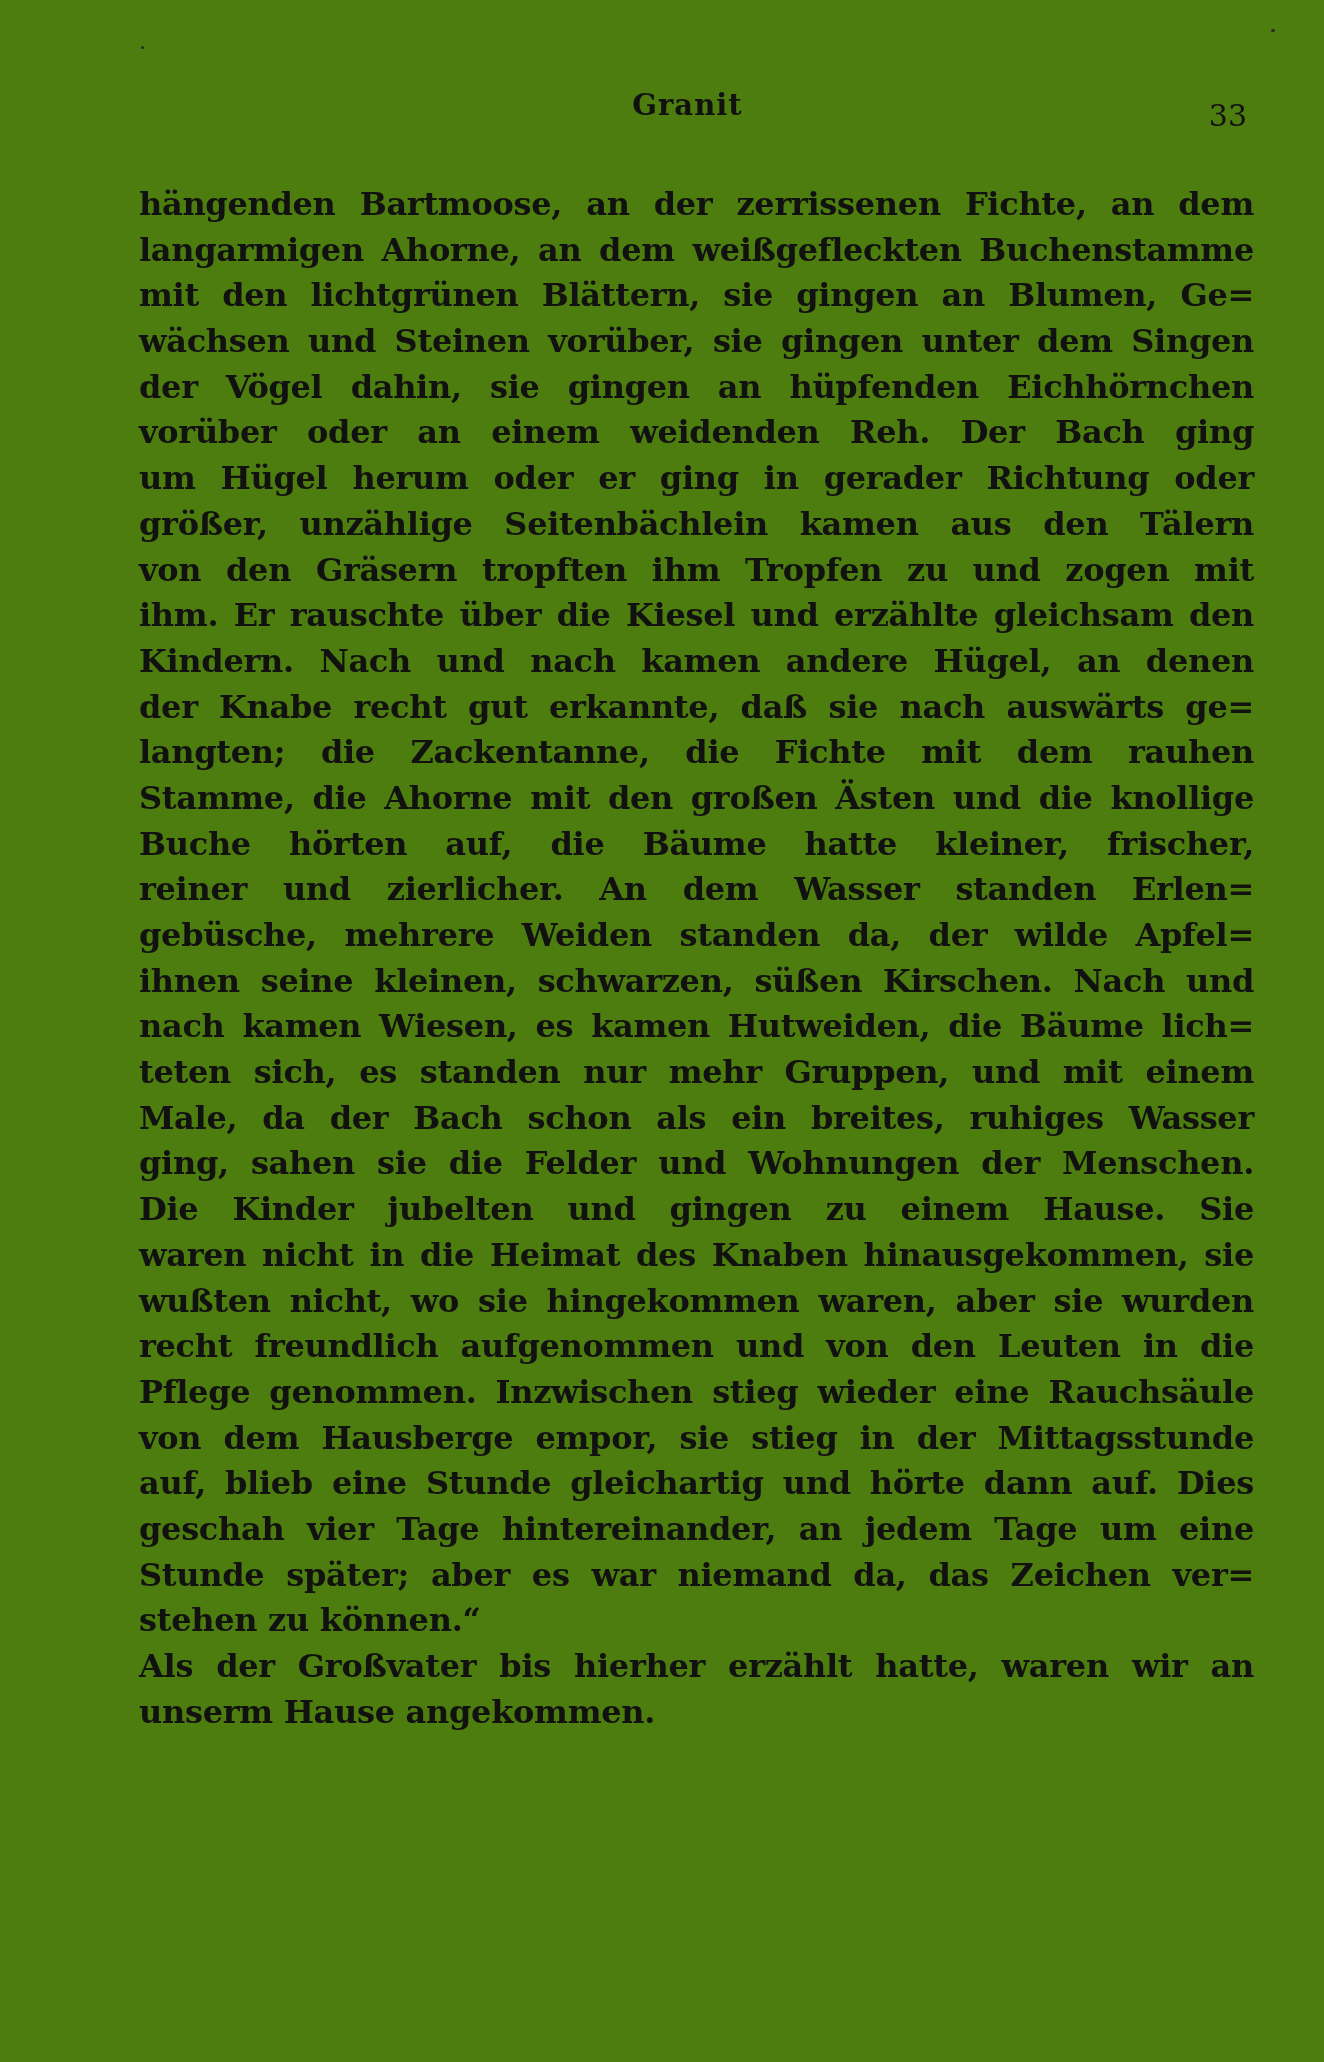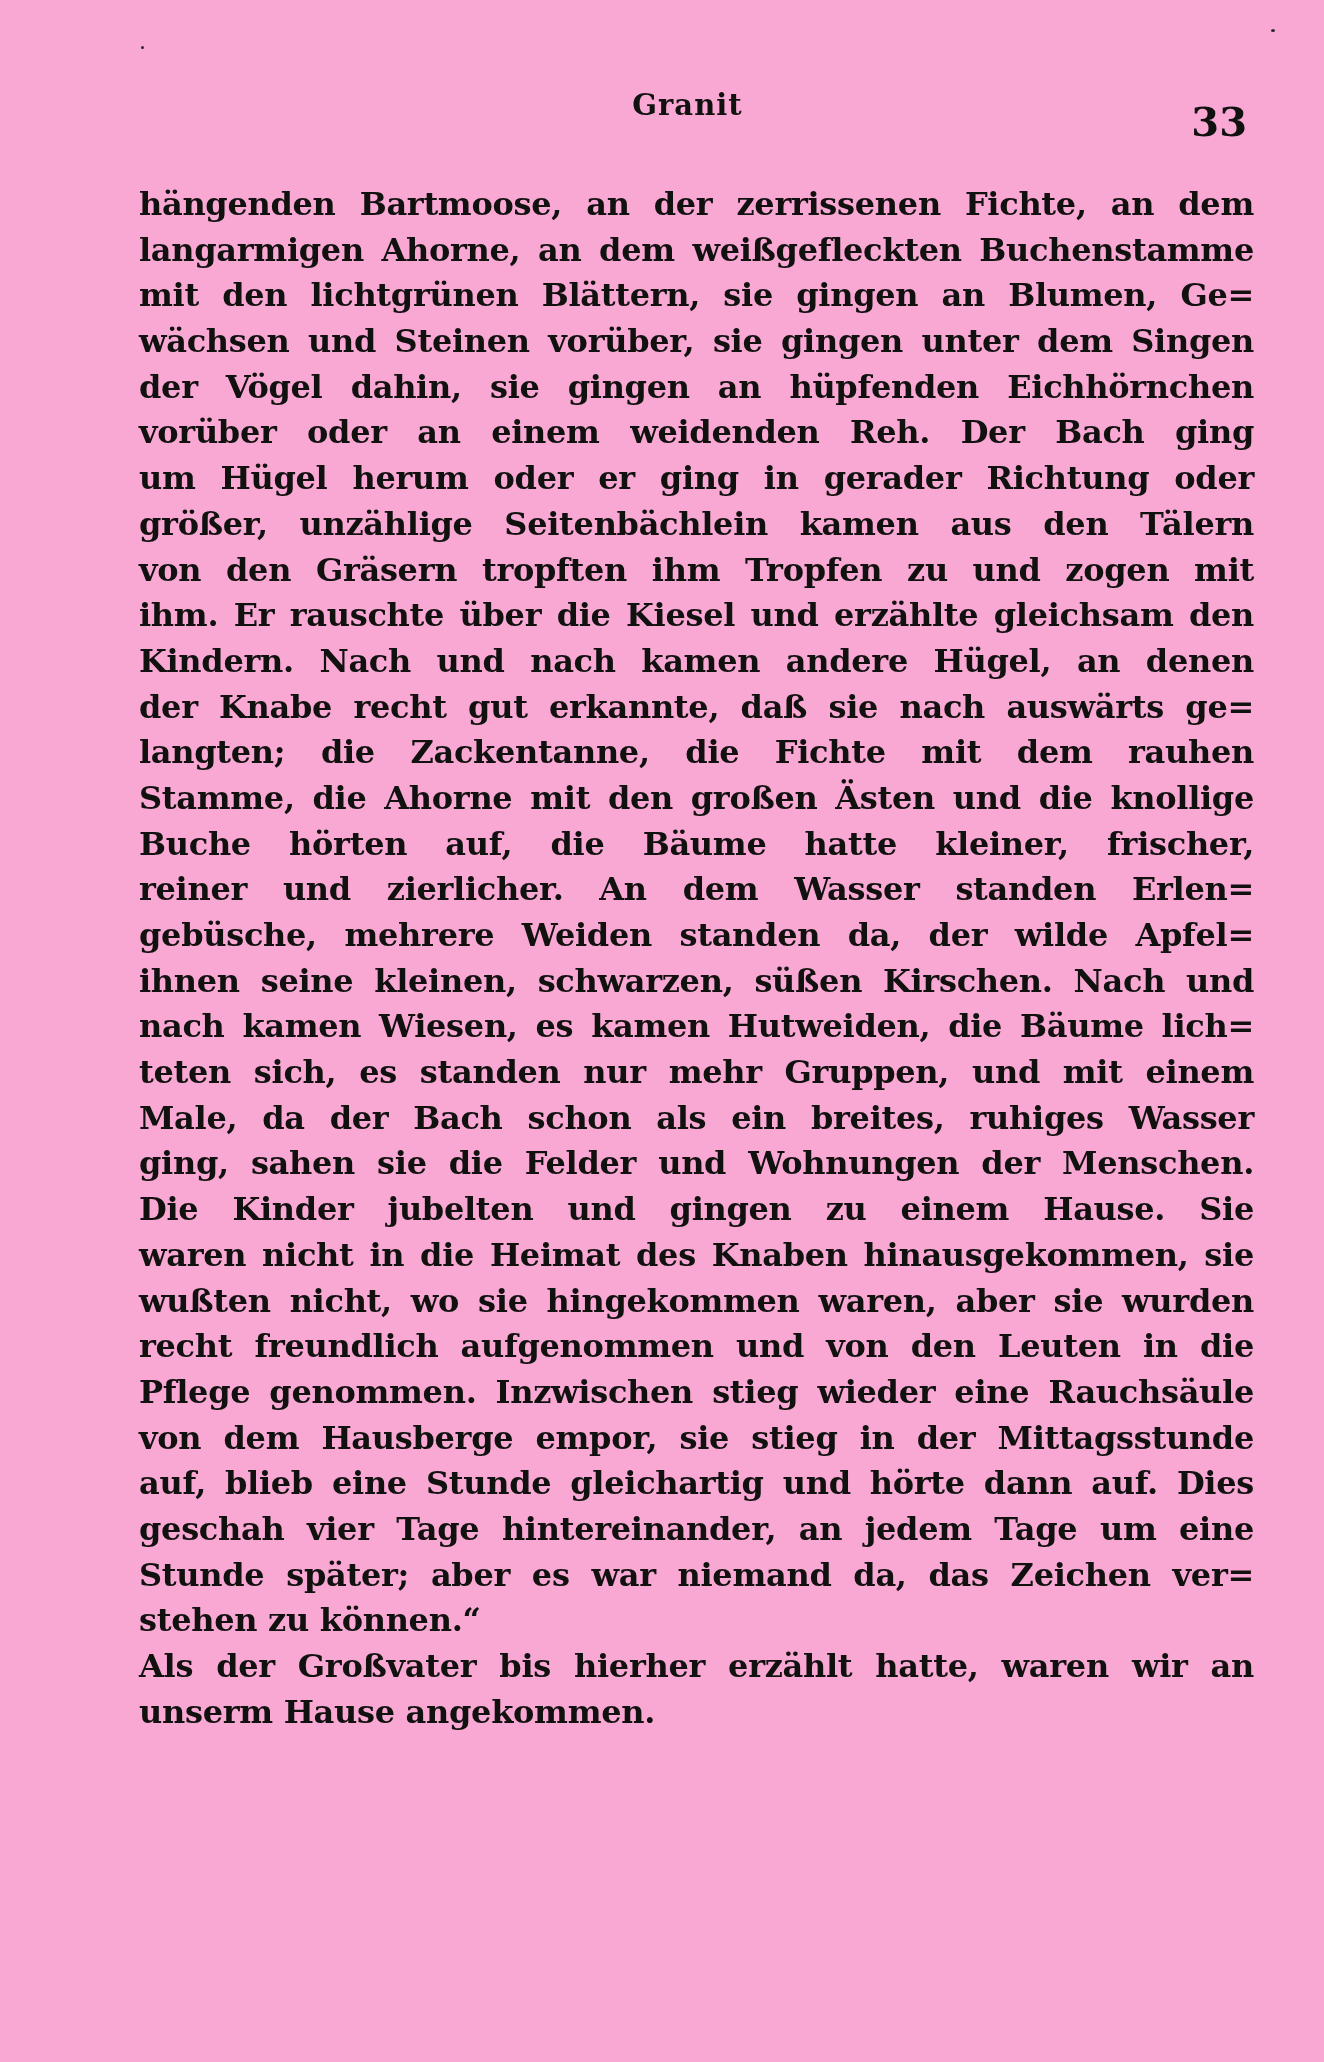--- a/index.html
+++ b/index.html
@@ -4,21 +4,21 @@
 <style>
   html, body {
     margin: 0;
     padding: 0;
     background: #ffffff;
   }
   .page {
     position: relative;
     width: 1324px;
     height: 2062px;
-    background: #f9a8d4;
+    background: #4d7c0f;
     color: #111110;
     font-family: "DejaVu Serif", "Liberation Serif", serif;
     overflow: hidden;
   }
   .running-header {
     position: absolute;
     top: 88px;
     left: 130px;
     width: 1115px;
     height: 44px;
@@ -29,22 +29,22 @@
     right: 0;
     text-align: center;
     font-size: 29px;
     font-weight: 700;
     letter-spacing: 1px;
   }
   .page-number {
     position: absolute;
     top: 10px;
     right: -2px;
-    font-size: 40px;
-    font-weight: 700;
+    font-size: 30px;
+    font-weight: 400;
   }
   .text-block {
     position: absolute;
     top: 182px;
     left: 130px;
     width: 1115px;
     margin-left: 9px;
   }
   .line {
     font-size: 32px;

